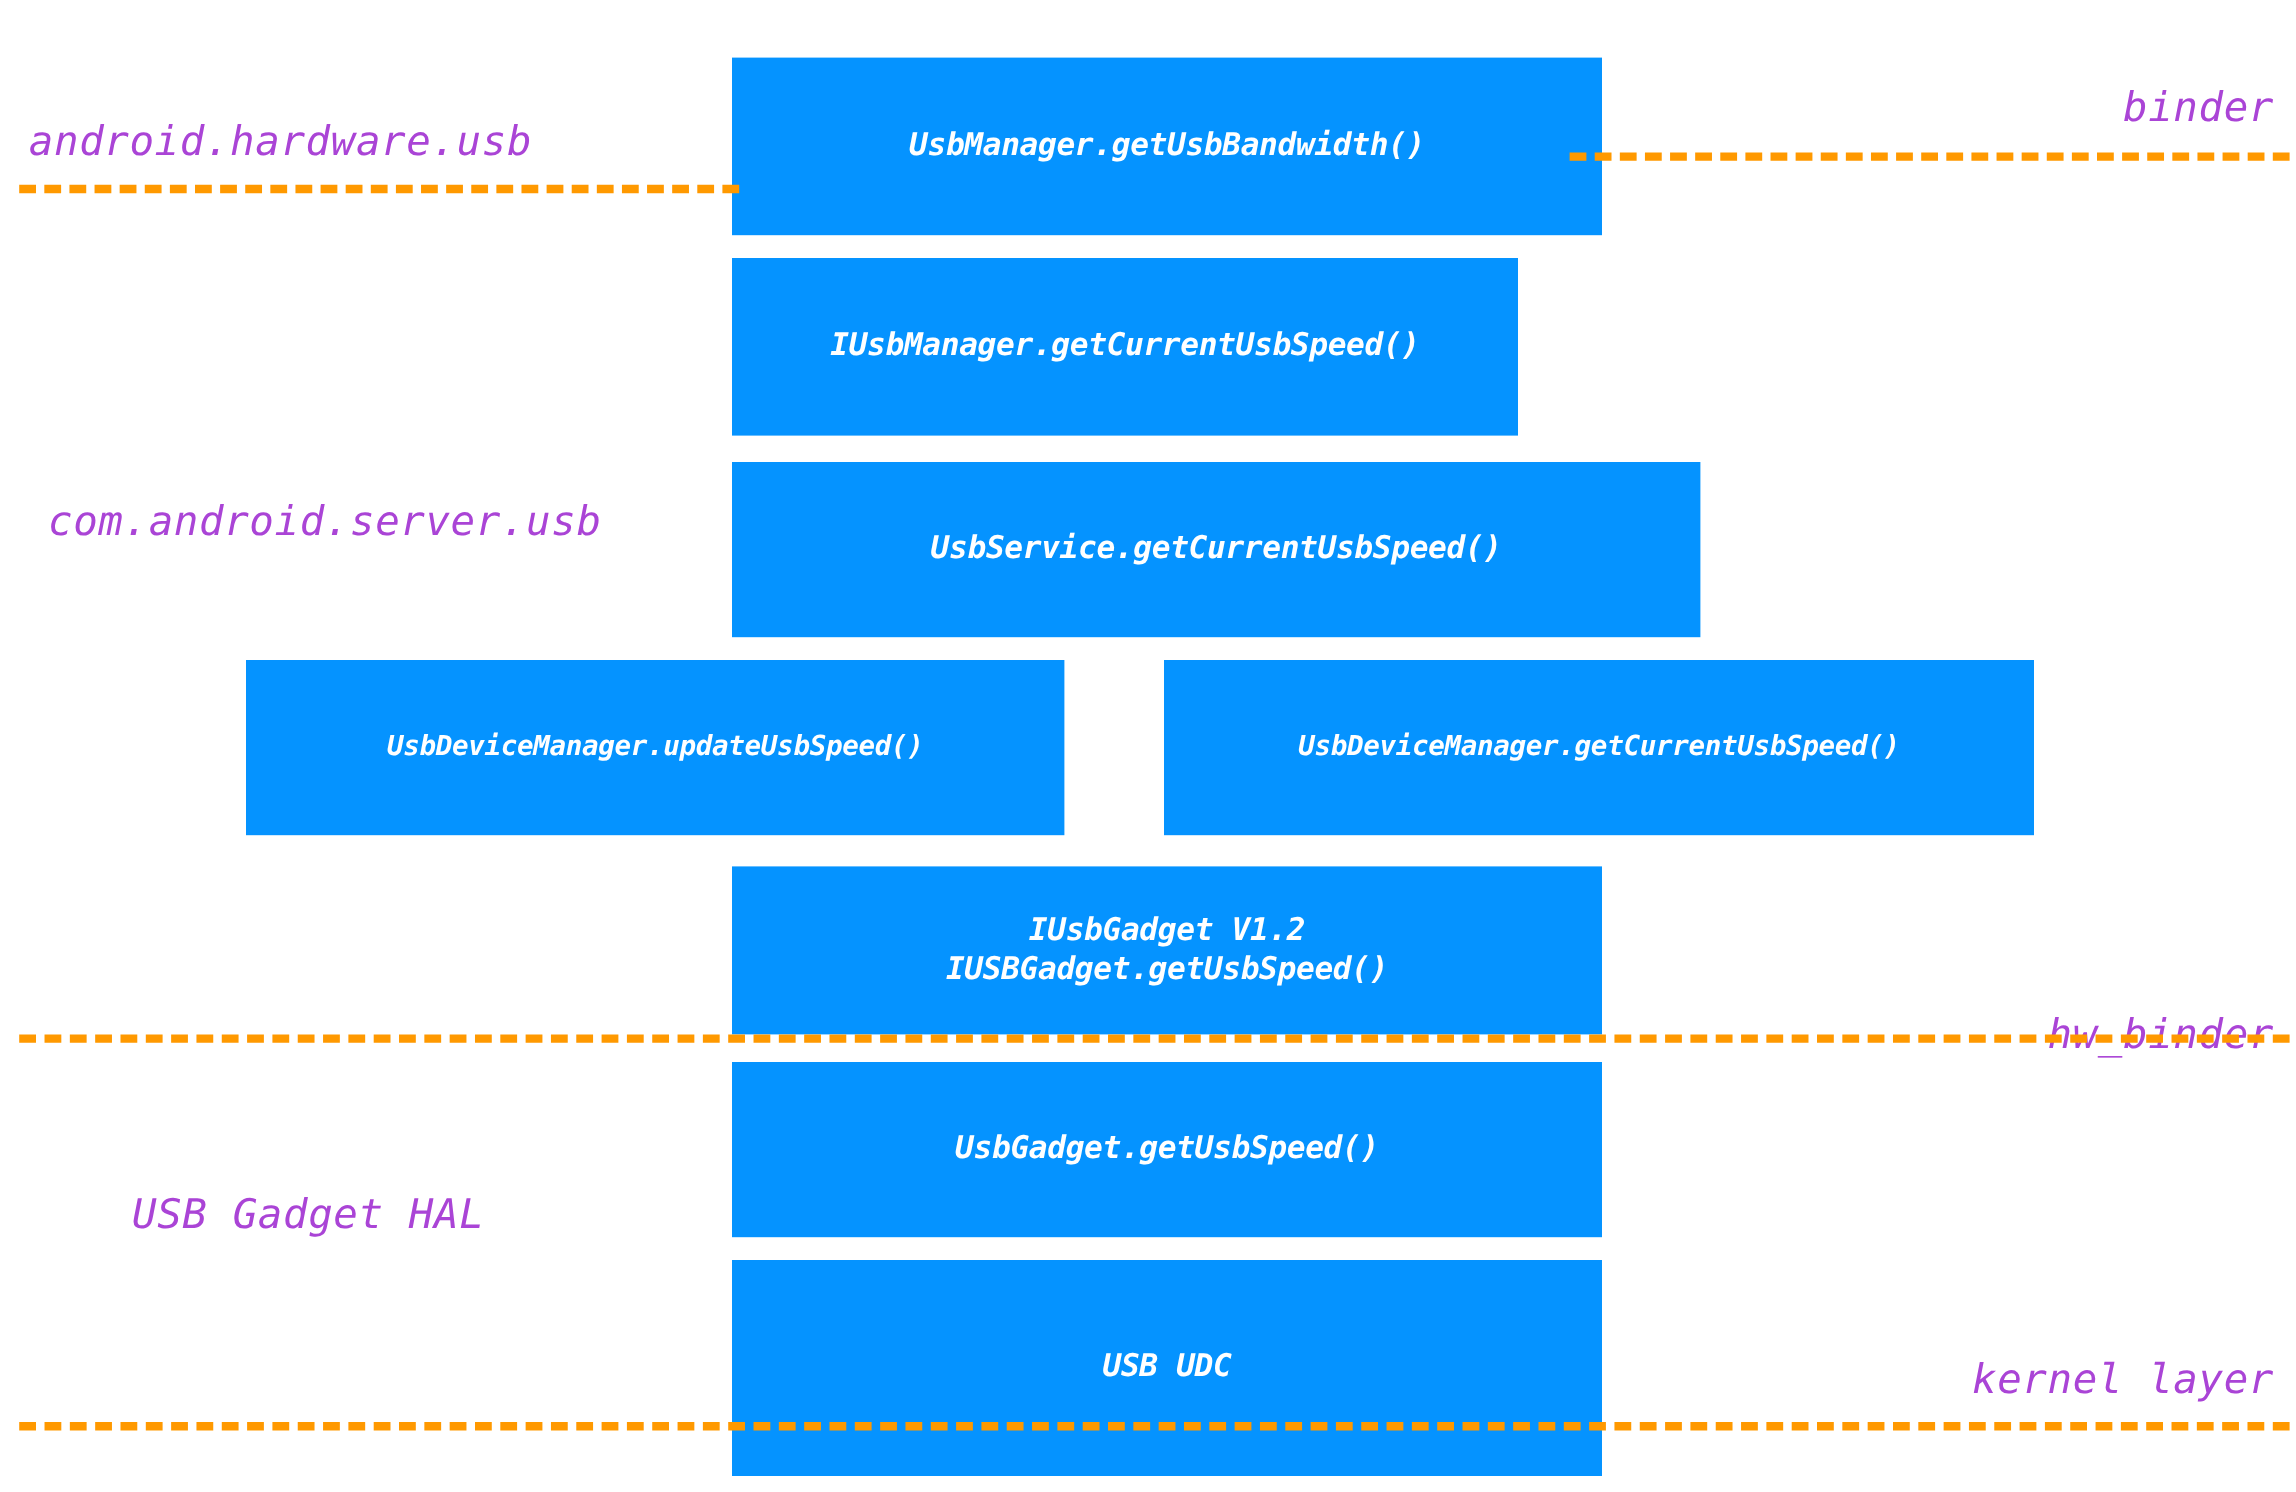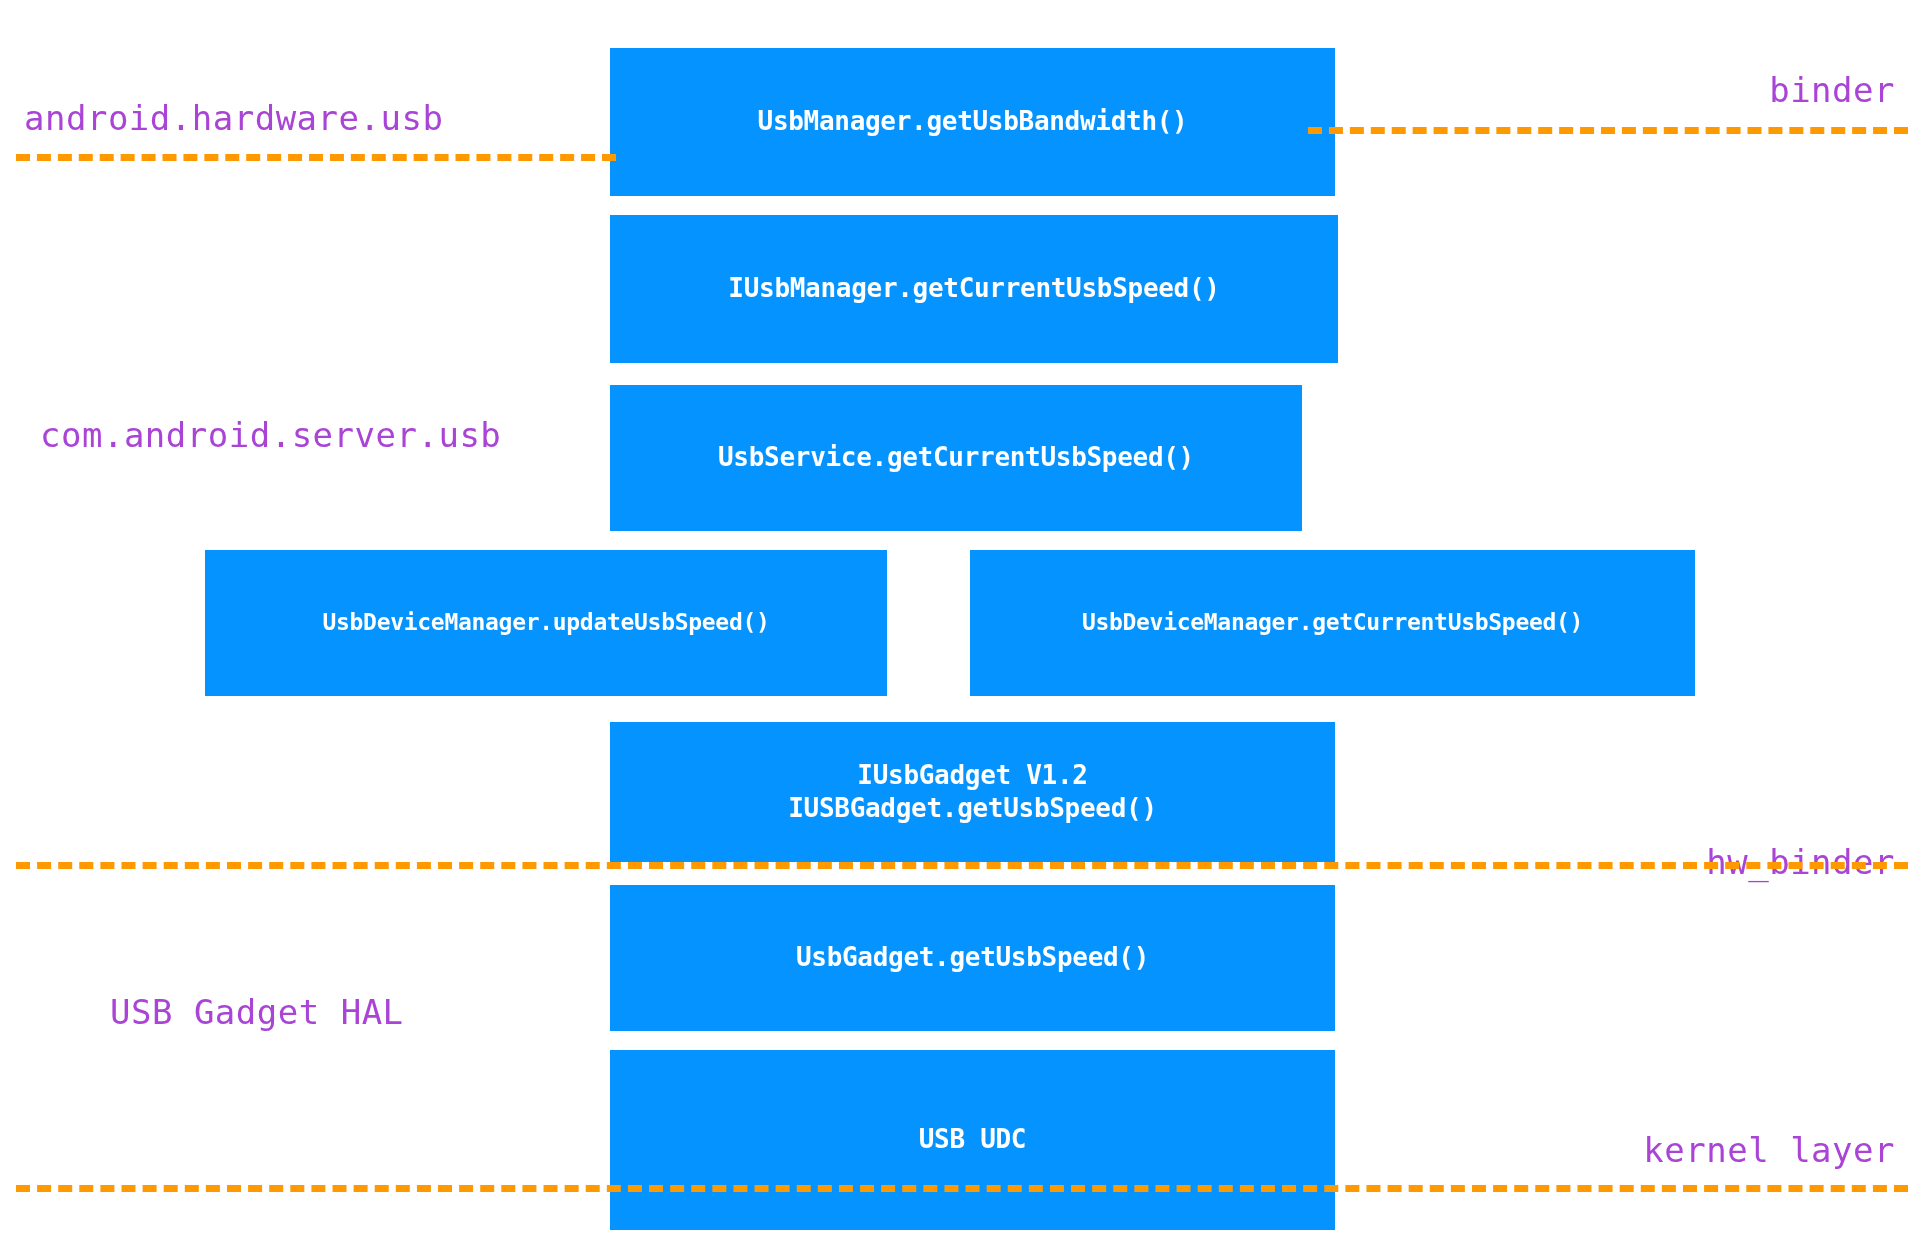--- a/index.html
+++ b/index.html
@@ -10,20 +10,21 @@
   }
   body {
     font-family: "DejaVu Sans Mono", monospace;
   }
   #canvas {
     position: relative;
     width: 1913px;
     height: 1243px;
     background: #ffffff;
     overflow: hidden;
+    font-style: italic;
   }
 
   
   .box {
     position: absolute;
     background: #0593ff;
     color: #ffffff;
     display: flex;
     flex-direction: column;
     align-items: center;
@@ -87,25 +88,25 @@
   <div class="layer-label right" style="right:18px; top:806px;margin-top:36px;">hw_binder</div>
 
   <div class="layer-label right" style="right:18px; top:1130px;">kernel layer</div>
 
   <div class="layer-label" style="left:110px; top:992px;">USB Gadget HAL</div>
 
   <div class="box fs-main" style="left:610px; top:48px; width:725px; height:148px;">
     <span class="l1">UsbManager.getUsbBandwidth()</span>
   </div>
 
-  <div class="box fs-main" style="left:610px; top:215px; width:728px; height:148px;">
+  <div class="box fs-main" style="left:610px; top:215px; width:655px; height:148px;">
     <span class="l1">IUsbManager.getCurrentUsbSpeed()</span>
   </div>
 
-  <div class="box fs-main" style="left:610px; top:385px; width:692px; height:146px;">
+  <div class="box fs-main" style="left:610px; top:385px; width:807px; height:146px;">
     <span class="l1">UsbService.getCurrentUsbSpeed()</span>
   </div>
 
   <div class="box fs-wide" style="left:205px; top:550px; width:682px; height:146px;">
     <span class="l1">UsbDeviceManager.updateUsbSpeed()</span>
   </div>
 
   <div class="box fs-wide" style="left:970px; top:550px; width:725px; height:146px;">
     <span class="l1">UsbDeviceManager.getCurrentUsbSpeed()</span>
   </div>

